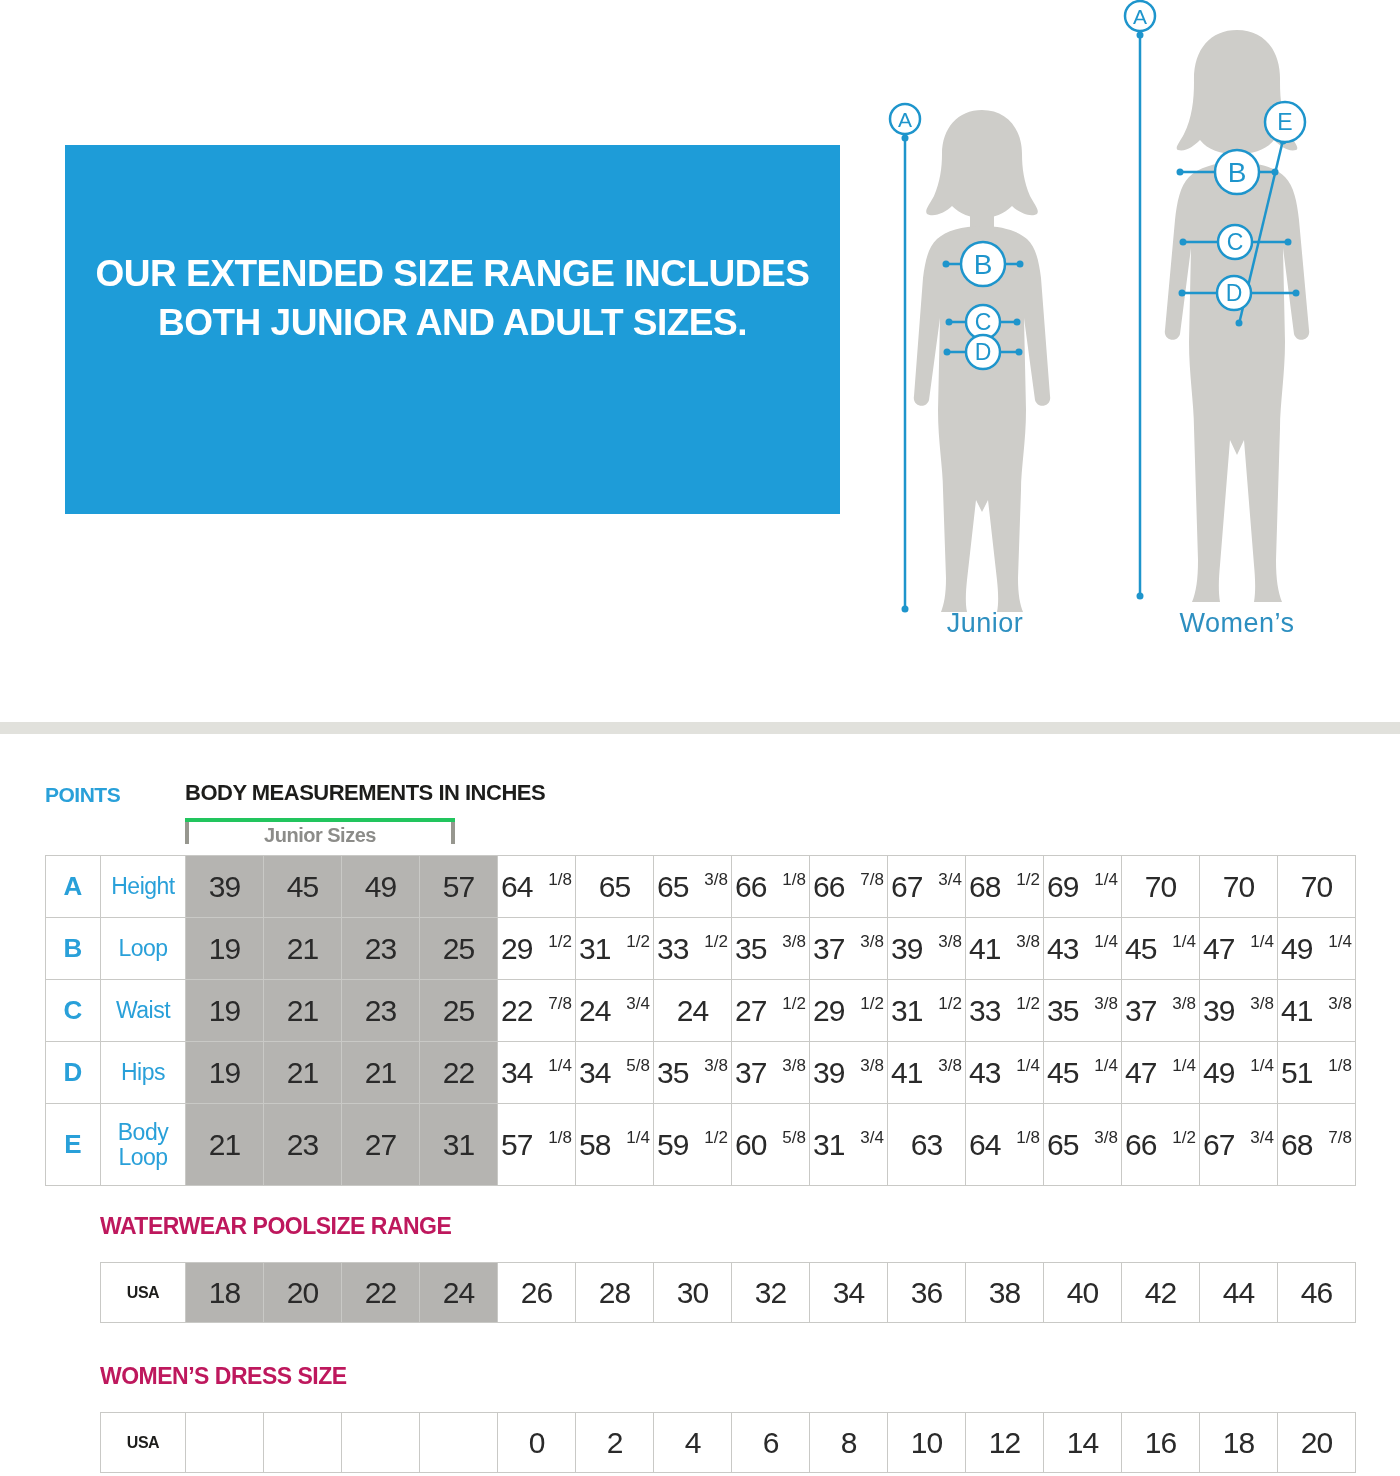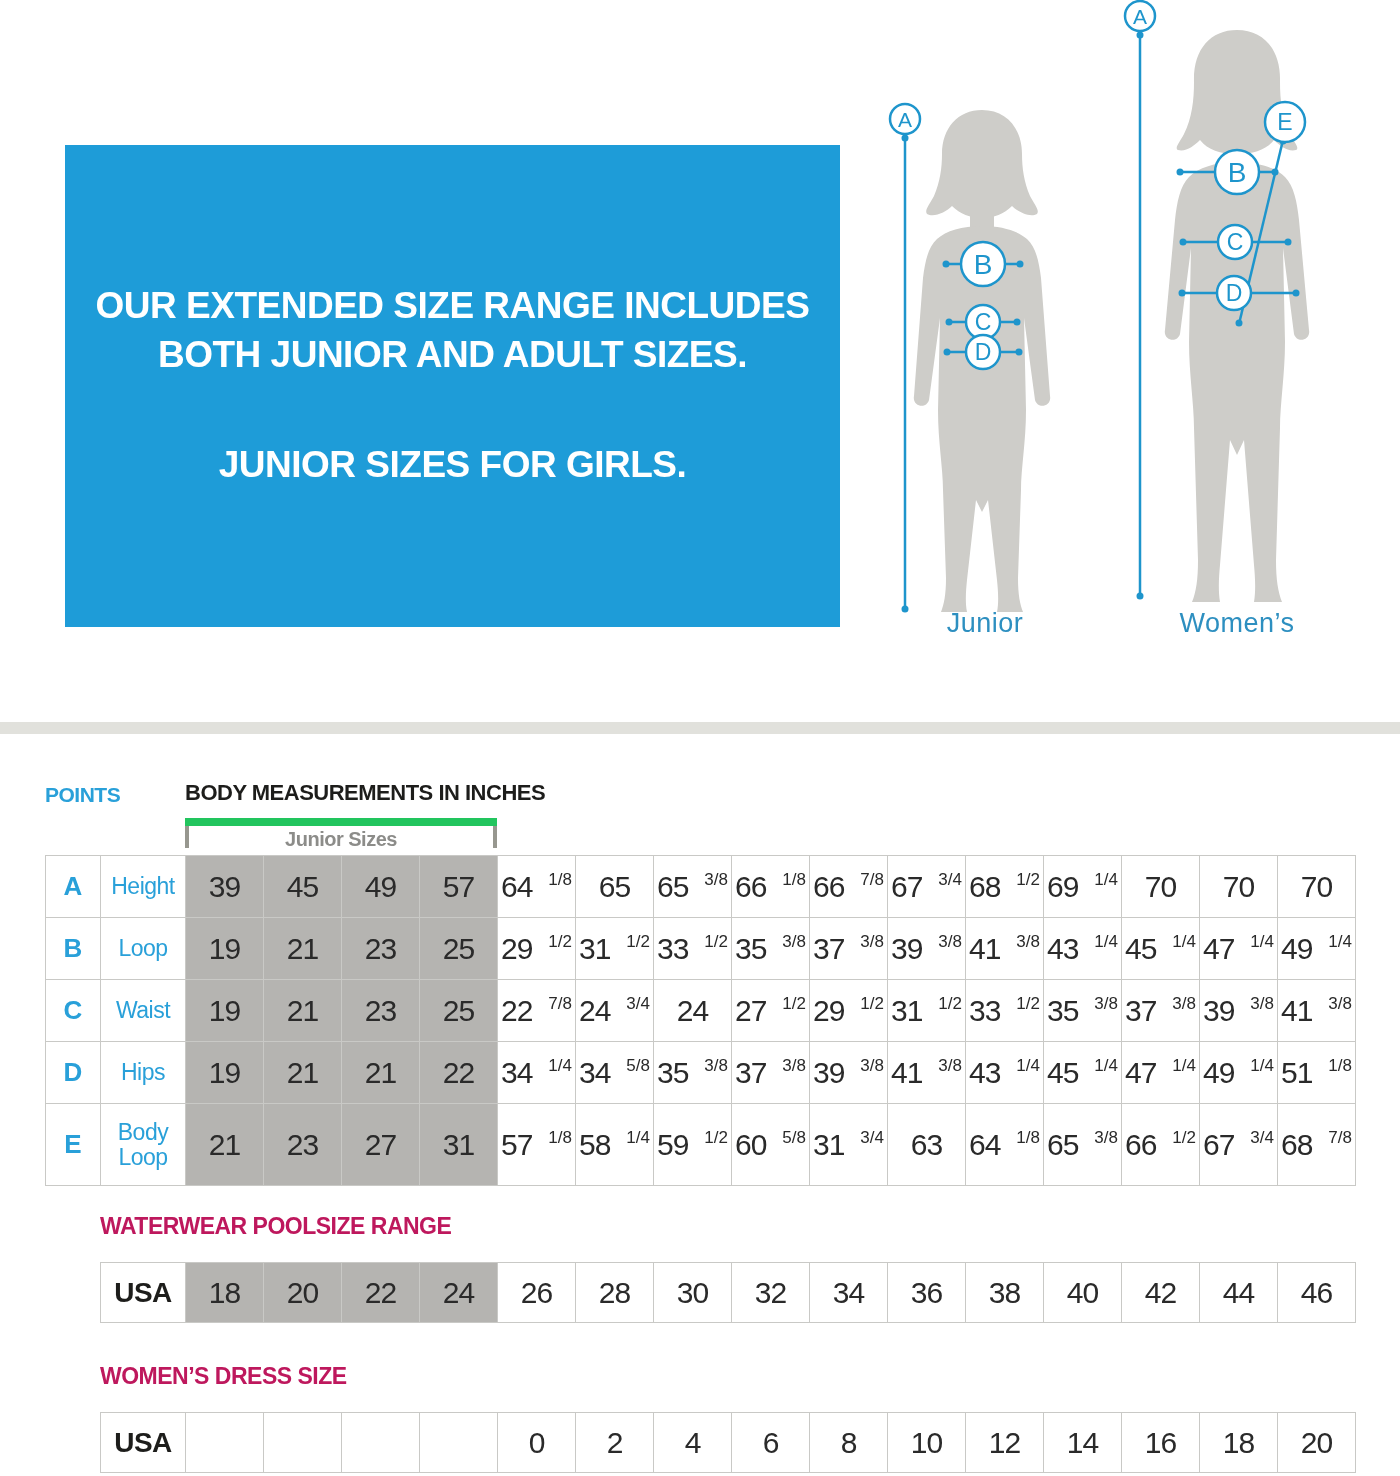--- a/index.html
+++ b/index.html
@@ -2,21 +2,21 @@
 <html><head>
 <meta charset="utf-8">
 <style>
   html,body{margin:0;padding:0;}
   body{
     width:1400px;height:1476px;position:relative;background:#ffffff;
     font-family:"Liberation Sans",sans-serif;overflow:hidden;
   }
   
   .banner{
-    position:absolute;left:65px;top:145px;width:775px;height:482px;
+    position:absolute;left:65px;top:145px;width:775px;height:369px;
     background:#1e9cd8;color:#fff;display:flex;flex-direction:column;
     justify-content:center;align-items:center;text-align:center;gap:62px;
   }
   .banner .bline{font-size:37px;font-weight:bold;line-height:1.32;letter-spacing:-0.5px;}
   
   .fig{position:absolute;}
   .fig-junior{left:870px;top:100px;}
   .fig-womens{left:1120px;top:0px;}
   .fig-label{
     position:absolute;width:220px;text-align:center;top:608px;
@@ -35,22 +35,22 @@
   
   .divider{position:absolute;left:0;top:722px;width:1400px;height:12px;background:#e1e1dc;}
   
   .points-h{position:absolute;left:45px;top:783px;color:#29a0d9;font-size:21px;font-weight:bold;letter-spacing:-0.5px;text-align:right;}
   .bm-h{position:absolute;left:185px;top:780px;color:#1d1d1b;font-size:22px;font-weight:bold;letter-spacing:-0.5px;}
   .sec-h{position:absolute;color:#be185d;font-size:23px;font-weight:bold;letter-spacing:-0.5px;}
   .pool-h{left:100px;top:1213px;}
   .dress-h{left:100px;top:1363px;}
   
   .bracket{
-    position:absolute;left:185px;top:818px;width:312px;height:28px;
-    border-top:8px solid #22c55e;text-align:center;
+    position:absolute;left:185px;top:818px;width:270px;height:28px;
+    border-top:4px solid #22c55e;text-align:center;
   }
   .bracket::before,.bracket::after{
     content:"";position:absolute;top:0;width:4px;height:22px;background:#97978f;
   }
   .bracket::before{left:0;}
   .bracket::after{right:0;}
   .bracket .btxt{color:#8c8c89;font-size:20px;font-weight:bold;letter-spacing:-0.5px;position:relative;top:2px;}
   
   .grid{position:absolute;display:grid;border-top:1px solid #c9c9c6;border-left:1px solid #c9c9c6;background:#fff;}
   .grid-main{left:45px;top:855px;grid-template-columns:55px 85px repeat(15,78px);grid-template-rows:62px 62px 62px 62px 82px;}
@@ -58,32 +58,31 @@
   .grid-dress{left:100px;top:1412px;grid-template-columns:85px repeat(15,78px);grid-template-rows:60px;}
   .cell{
     border-right:1px solid #c9c9c6;border-bottom:1px solid #c9c9c6;
     display:flex;align-items:center;justify-content:center;background:#fff;
   }
   .cell.gray{background:#b5b4b1;}
   .cell .whole{font-size:30px;color:#2a2a2a;letter-spacing:-1px;}
   .cell .frac{font-size:17px;color:#2a2a2a;margin-left:16px;transform:translateY(-7px);}
   .cell.pt{color:#29a0d9;font-weight:bold;font-size:26px;}
   .cell.lbl{color:#29a0d9;font-size:23px;text-align:center;line-height:1.05;padding:0 6px;letter-spacing:-0.5px;}
-  .cell.region{font-weight:bold;font-size:28px;color:#1d1d1b;letter-spacing:-0.5px;}
+  .cell.region{font-weight:bold;font-size:16px;color:#1d1d1b;letter-spacing:-0.5px;}
 </style>
 </head>
 <body>
 
 <div class="banner">
   <div>
     <div class="bline">OUR EXTENDED SIZE RANGE INCLUDES</div>
     <div class="bline">BOTH JUNIOR AND ADULT SIZES.</div>
   </div>
   <div>
-    <div class="bline">JUNIOR SIZES FOR GIRLS.</div>
   </div>
 </div>
 
 <svg class="fig fig-junior" width="230" height="545" viewBox="0 0 230 545">
   <path class="sil" d="M112,10 C88,10 72,28 72,54 C72,68 70,82 64,96 C60,104 54,110 57,114 C64,118 76,112 82,106 C90,114 100,118 112,118 C124,118 134,114 142,106 C148,112 160,118 167,114 C170,110 164,104 160,96 C154,82 152,68 152,54 C152,28 136,10 112,10 Z"></path>
   <rect class="sil" x="100" y="100" width="24" height="30"></rect>
   <path class="sil" d="M112,126 C92,126 76,131 67,139 C58,147 55,162 53,178 L44,296 C42,306 56,310 59,300 L70,218 L68,310 C68,342 73,368 73,390 L151,390 C151,368 156,342 156,310 L154,218 L165,300 C168,310 182,306 180,296 L171,178 C169,162 166,147 157,139 C148,131 132,126 112,126 Z"></path>
   <path class="sil" d="M73,390 L76,478 C76,495 74,504 71,512 L97,512 C95,502 96,490 97,480 L106,400 L112,412 L118,400 L127,480 C128,490 129,502 127,512 L153,512 C150,504 148,495 148,478 L151,390 Z"></path>
   <line class="mline" x1="35" y1="36" x2="35" y2="510"></line>
   <circle class="mdot" cx="35" cy="38" r="3.5"></circle>

